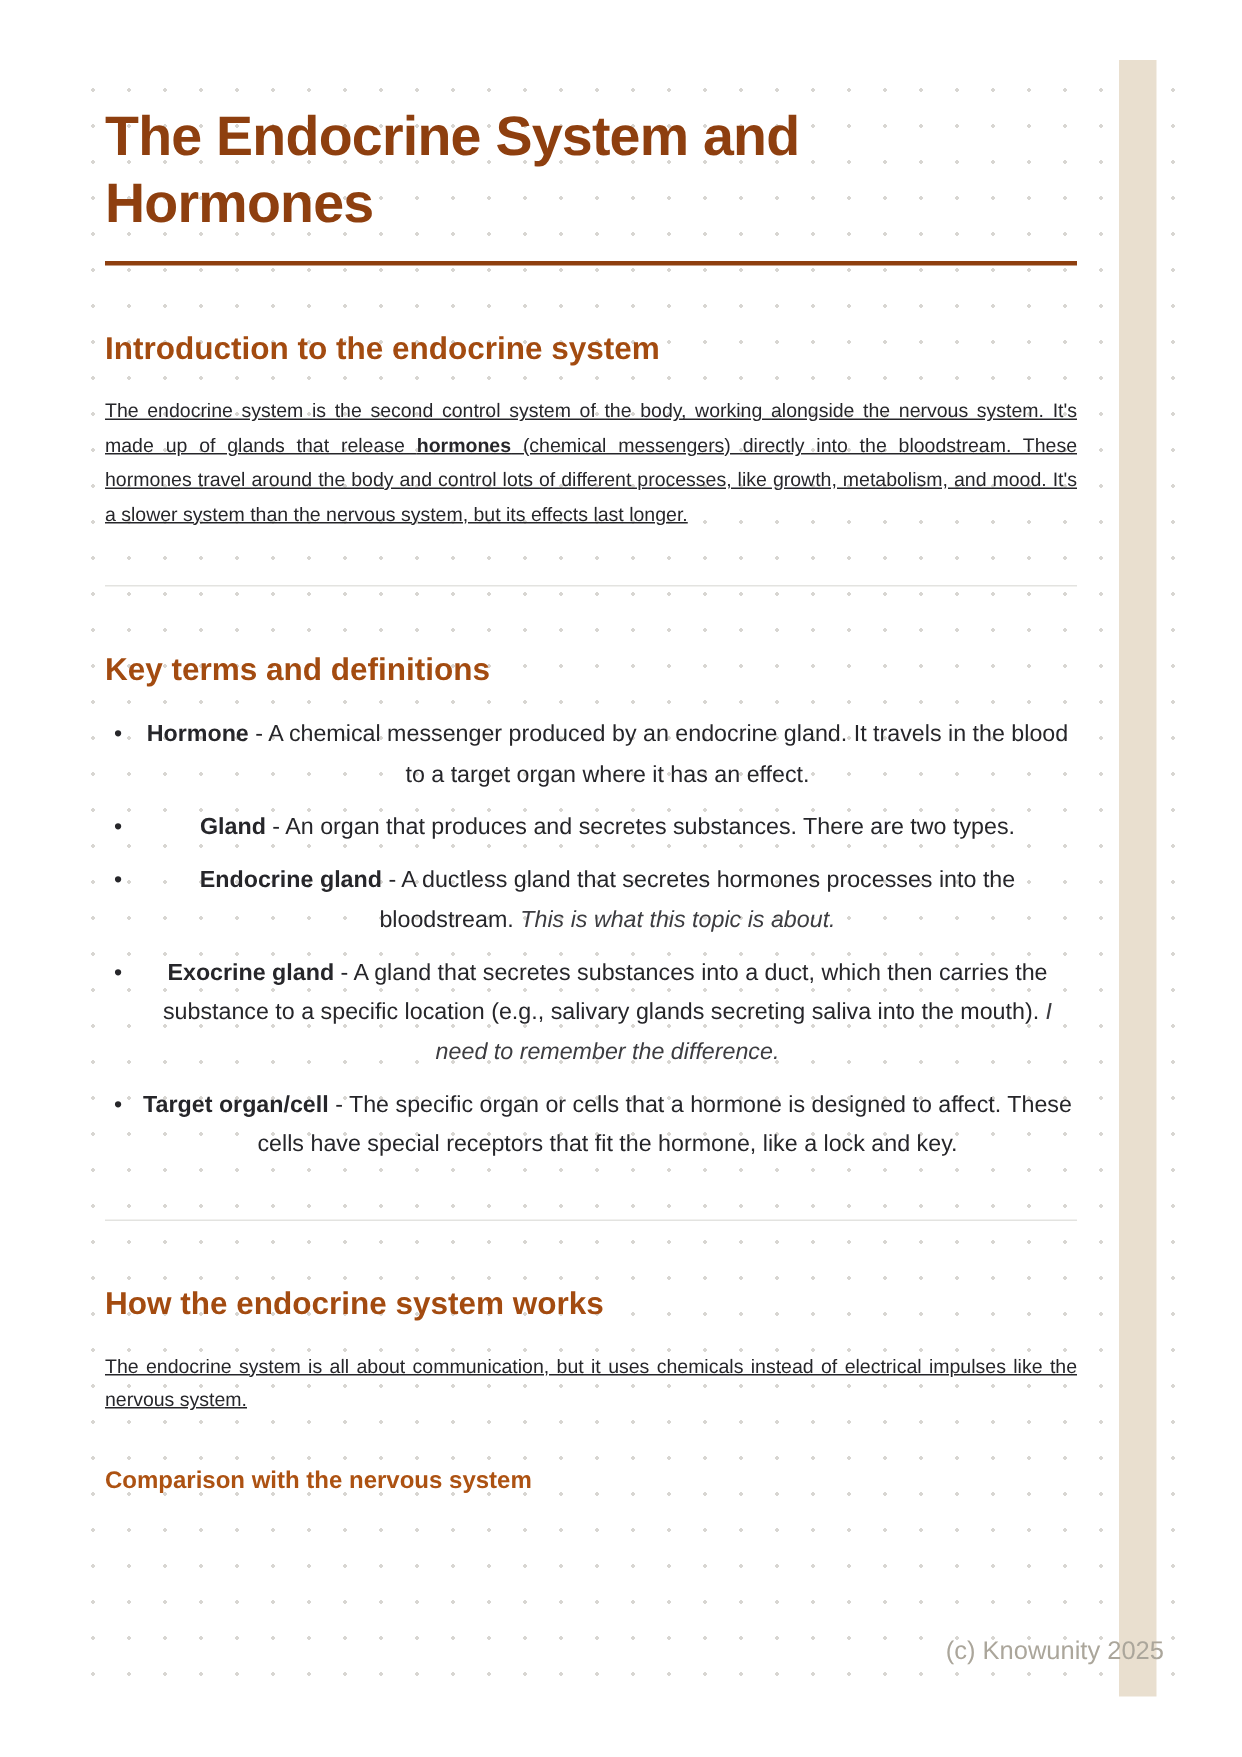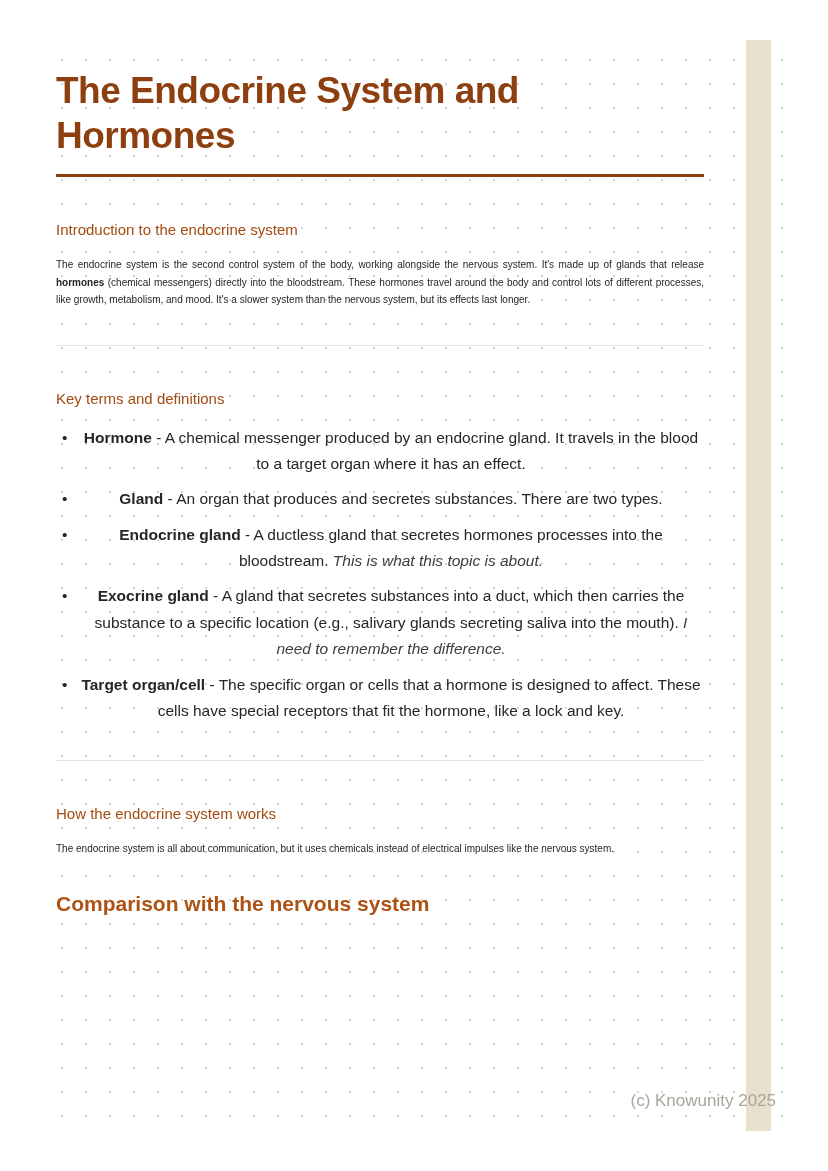--- a/index.html
+++ b/index.html
@@ -18,56 +18,57 @@
     background-position: 10px 8px;
   }
   .margin-stripe {
     position: absolute;
     left: 706px; top: 0;
     width: 25px; height: 100%;
     background: #e9dfcf;
   }
   .content {
     position: absolute;
-    left: 16px; top: 28px;
+    left: 30px; top: 28px;
     width: 648px;
   }
   .doc-title {
     font-size: 37px;
     line-height: 1.22;
     font-weight: 800;
     color: #8e3f0f;
     letter-spacing: -0.5px;
   }
   .title-rule {
     margin-top: 16px;
     height: 3px;
     background: #8e3f0f;
     border: none;
     width: 100%;
   }
   .section-heading {
-    font-size: 15px;
-    font-weight: 400;
+    font-size: 21px;
+    font-weight: 700;
     color: #a34b10;
     margin-top: 44px;
     margin-bottom: 18px;
   }
   .sub-heading {
-    font-size: 21px;
+    font-size: 16px;
     font-weight: 700;
     color: #ad5212;
     margin-top: 34px;
     margin-bottom: 16px;
   }
   .para {
-    font-size: 10px;
+    font-size: 13px;
     line-height: 1.75;
     color: #26262a;
     text-align: justify;
+    text-decoration: underline;
   }
   .para b { font-weight: 700; }
   .divider {
     border: none;
     border-top: 1px solid #e3e3e0;
     margin-top: 36px;
     width: 100%;
     background: transparent;
   }
   ul.terms-list {

